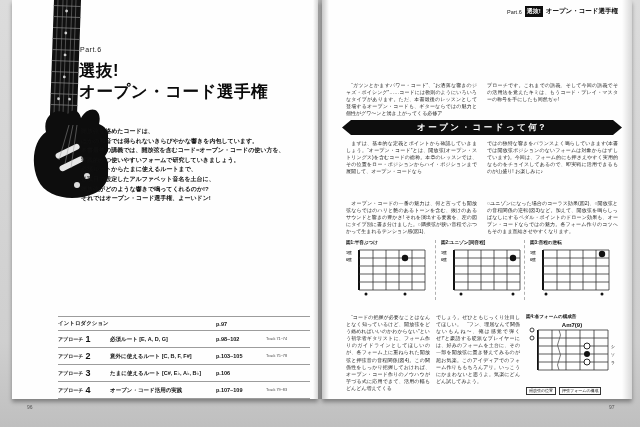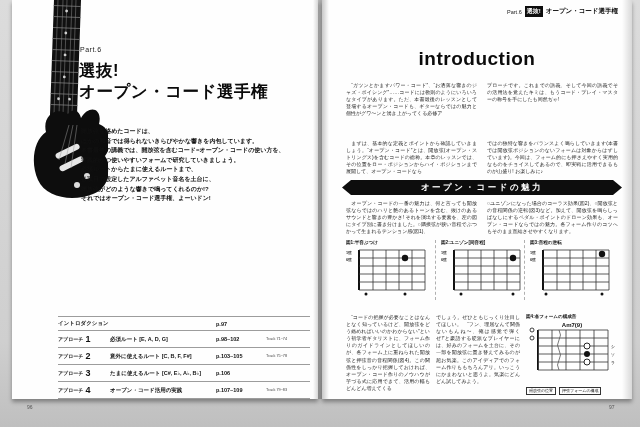--- a/index.html
+++ b/index.html
@@ -155,33 +155,32 @@
   </div>
 
   <div class="page page-right">
 
     <div class="rp-header">
       <span class="rp-part">Part.6</span>
       <span class="rp-badge">選抜!</span>
       <span class="rp-title">オープン・コード選手権</span>
     </div>
 
-    <div class="intro-head">introduction</div>
 
     <div class="content cols" style="top:82px;">
       <div class="jcol">　“ガツンとかますパワー・コード”、“お洒落な響きのジャズ・ボイシング”……コードには教則のようにいろいろなタイプがあります。ただ、本書最後のレッスンとして登場するオープン・コードも、ギターならではの魅力と個性がグワ〜ンと湧き上がってくる必修ア</div>
       <div class="jcol">プローチです。これまでの講義、そして今回の講義でその活用法を覚えたキミは、もうコード・プレイ・マスターの称号を手にしたも同然ぢゃ!</div>
     </div>
 
+    <div class="banner" style="top:120px;">オープン・コードって何?</div>
     <div class="content cols" style="top:140px;">
       <div class="jcol">　まずは、基本的な定義とポイントから確認していきましょう。“オープン・コード”とは、開放弦(オープン・ストリングス)を含むコードの総称。本章のレッスンでは、その位置をロー・ポジションからハイ・ポジションまで展開して、オープン・コードなら</div>
       <div class="jcol">ではの独特な響きをバランスよく鳴らしていきます(本書では開放弦ポジションのないフォームは対象からはずしています)。今回は、フォーム的にも押さえやすく実用的なものをチョイスしてあるので、即実戦に活用できるものが山盛り! お楽しみに♪</div>
     </div>
 
-    <div class="banner" style="top:180px;">オープン・コードの魅力</div>
     <div class="content cols" style="top:200px;">
       <div class="jcol">　オープン・コードの一番の魅力は、何と言っても開放弦ならではのハリと艶のあるトーンを含む、抜けのあるサウンドと響きの豊かさ! それを演出する要素を、左の図にタイプ別に書き分けました。○隣接弦が狭い音程でぶつかって生まれるテンション感(図1)、</div>
       <div class="jcol">○ユニゾンになった場合のコーラス効果(図2)、○開放弦との音程関係の逆転(図3)など。加えて、開放弦を鳴らしっぱなしにするペダル・ポイントのドローン効果も、オープン・コードならではの魅力。各フォーム作りのコツへもそのまま直結させやすくなります。</div>
     </div>
 
     <div class="figs">
       <div class="fig">
         <div class="figlabel">図1:半音ぶつけ</div>
         <svg width="84" height="50" viewBox="0 0 84 50">
           <text x="0" y="8" class="t3">1弦</text>

